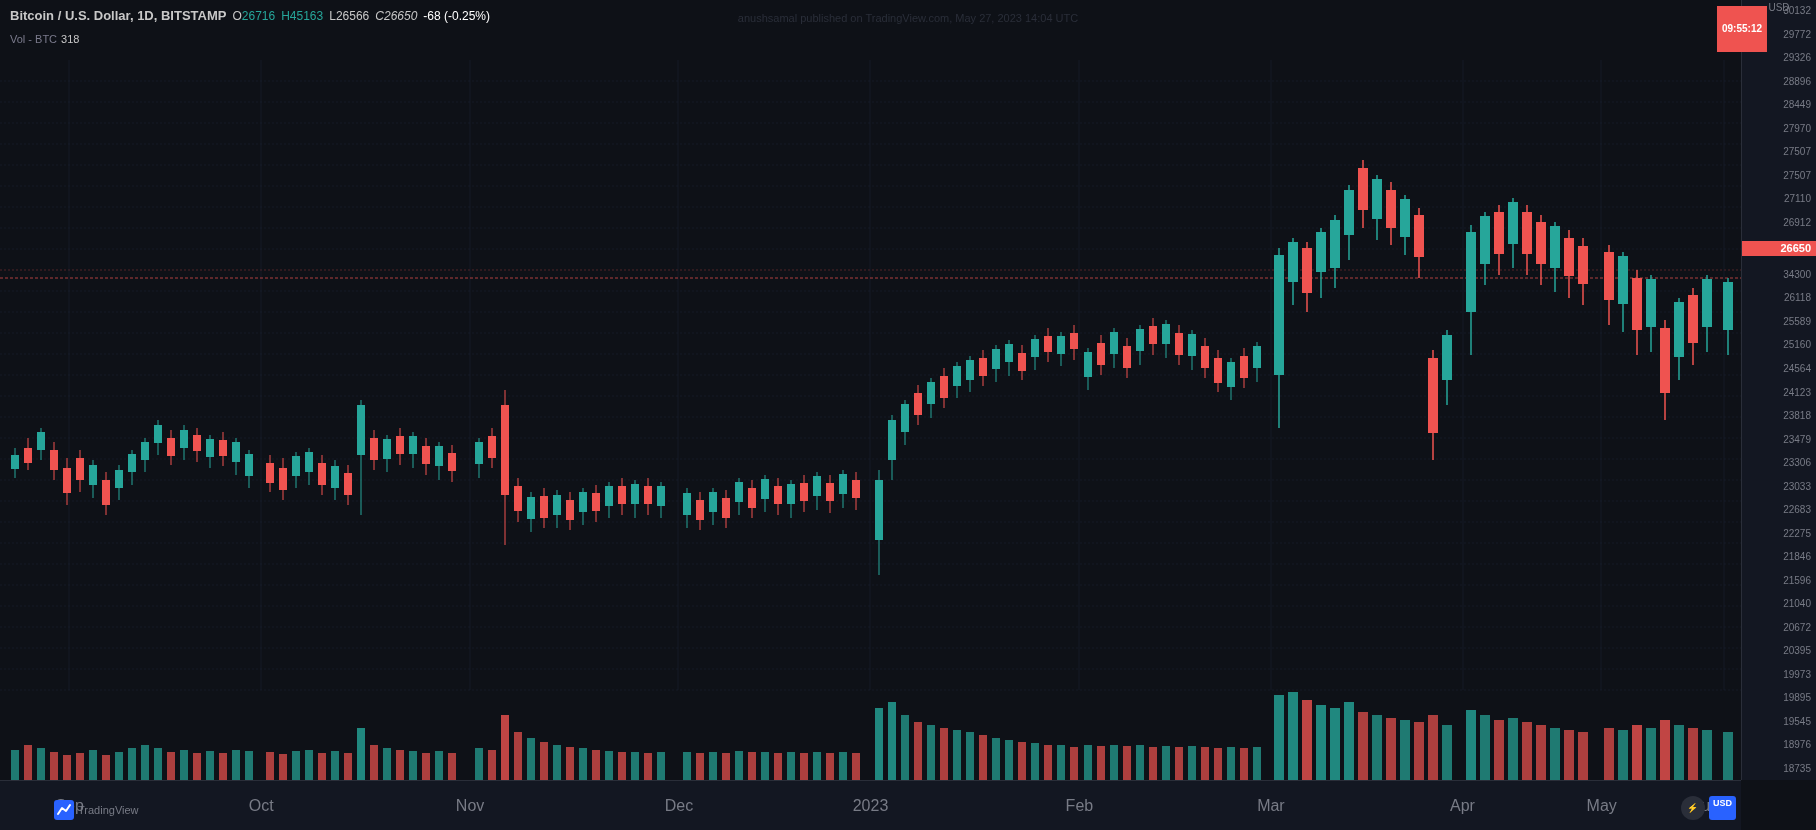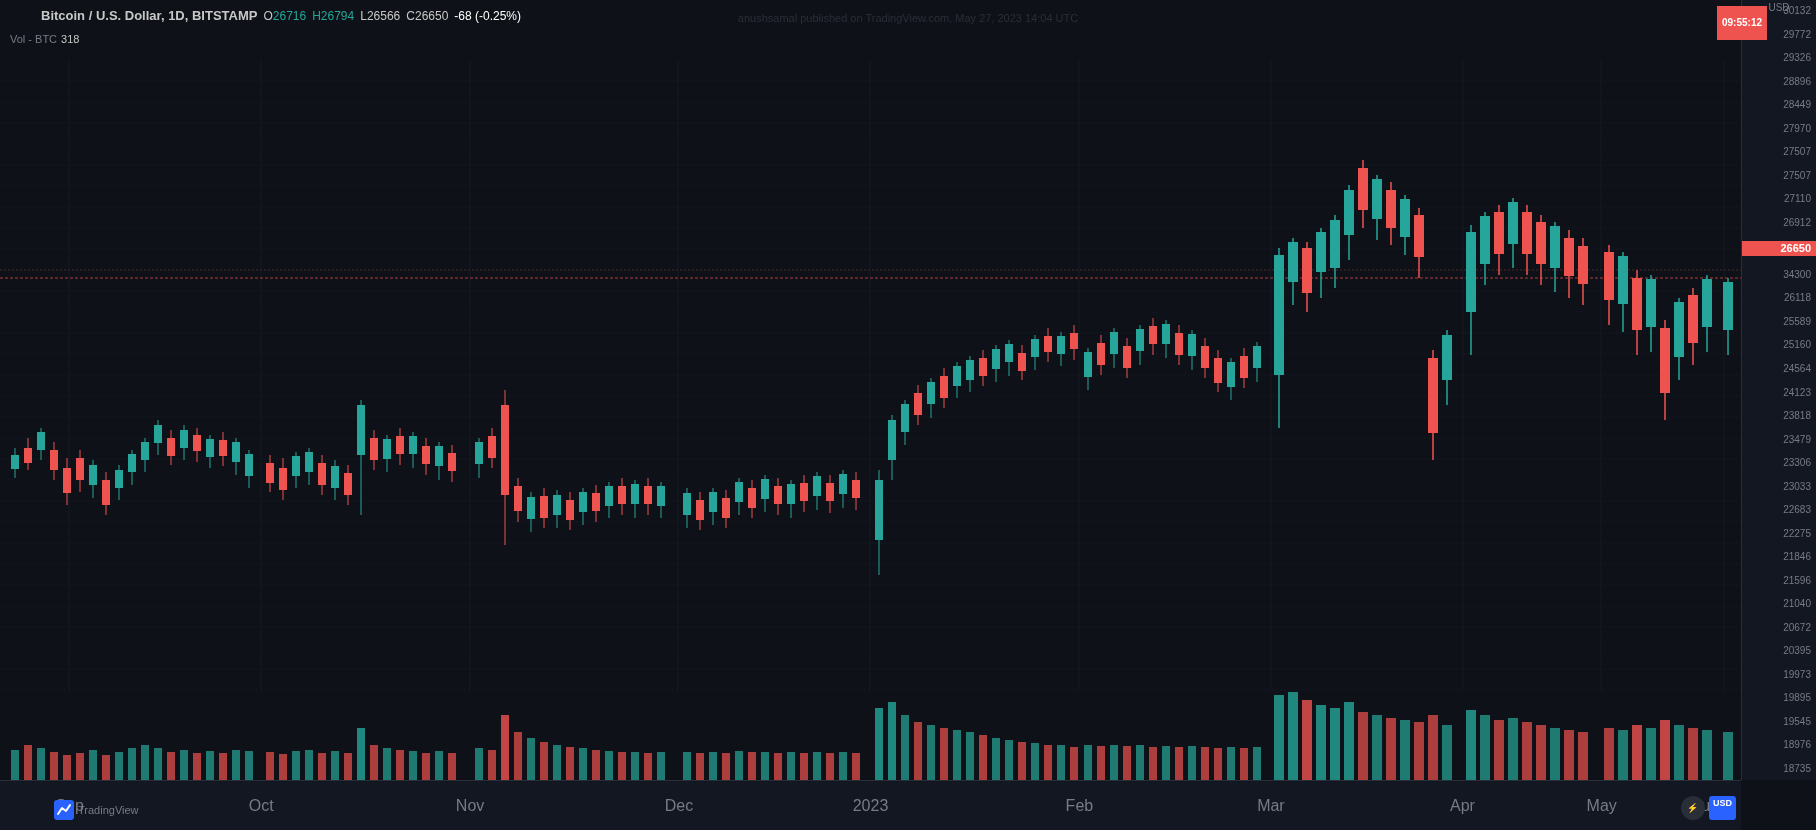--- a/index.html
+++ b/index.html
@@ -28,25 +28,25 @@
     }
 
     #title-row {
       display: flex;
       align-items: center;
       gap: 6px;
       font-size: 13px;
       color: #c8c8c8;
     }
 
-    .title-main { color: #c8c8c8; font-weight: 600; font-size: 13px; margin-left: 31px; }
+    .title-main { color: #c8c8c8; font-weight: 600; font-size: 13px; }
     .ohlc-o { color: #c8c8c8; font-size: 12px; }
     .ohlc-h { color: #26a69a; font-size: 12px; }
     .ohlc-l { color: #c8c8c8; font-size: 12px; }
-    .ohlc-c { color: #c8c8c8; font-size: 12px; }
+    .ohlc-c { color: #c8c8c8; font-size: 12px; font-style: italic; }
     .ohlc-change-neg { color: #ffffff; font-size: 12px; }
 
     #vol-row {
       display: flex;
       align-items: center;
       gap: 4px;
       font-size: 11px;
       color: #7a7a8c;
       margin-top: 10px;
     }
@@ -80,21 +80,21 @@
       background: #ef5350;
       color: #fff;
       padding: 2px 5px;
       font-size: 11px;
       font-weight: bold;
     }
 
     .price-label.time-label {
       background: #ef5350;
       color: #fff;
-      padding: 12px 5px;
+      padding: 18px 5px;
       font-size: 10px;
       font-weight: bold;
     }
 
     
     #time-axis {
       position: absolute;
       bottom: 0;
       left: 0;
       right: 75px;
@@ -188,21 +188,21 @@
 
 <div id="chart-container">
 
   <div id="header">
     <div id="title-row">
       <span class="title-main">Bitcoin / U.S. Dollar, 1D, BITSTAMP</span>
       <span class="ohlc-o">
         O<span style="color:#26a69a">26716</span>
       </span>
       <span class="ohlc-h">
-        H<span>26794</span>
+        H<span>45163</span>
       </span>
       <span class="ohlc-l">
         L<span>26566</span>
       </span>
       <span class="ohlc-c">
         C<span>26650</span>
       </span>
       <span class="ohlc-change-neg">-68 (-0.25%)</span>
     </div>
     <div id="vol-row">

